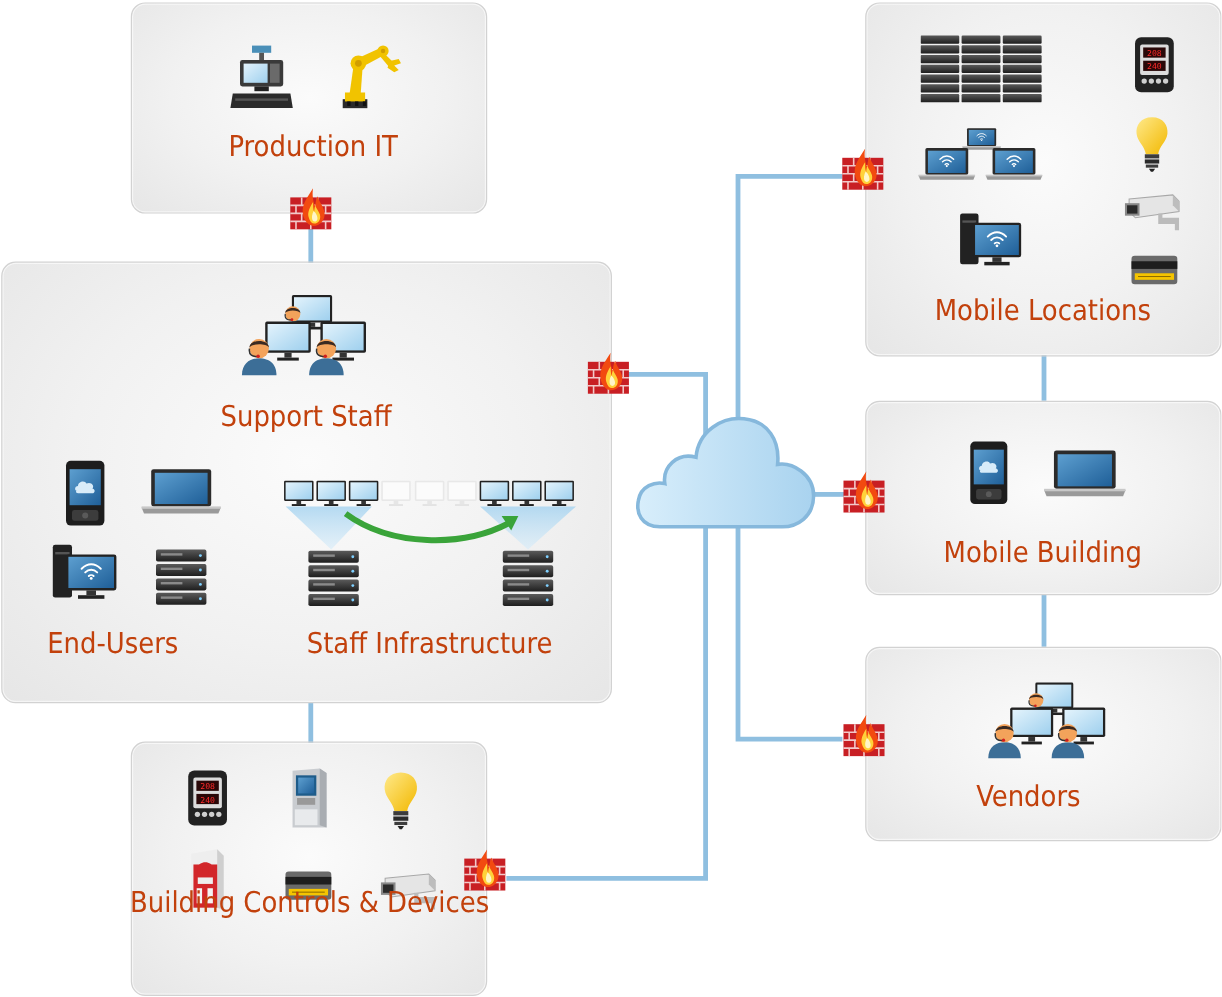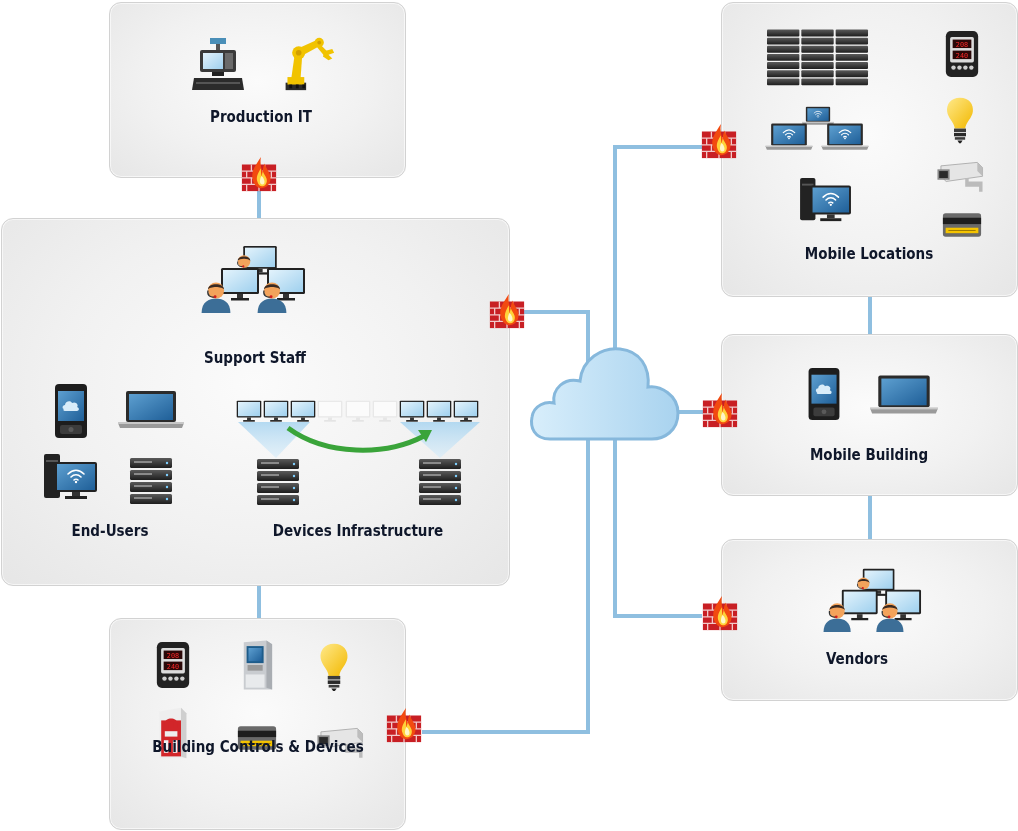--- a/index.html
+++ b/index.html
@@ -1,22 +1,22 @@
 <!DOCTYPE html>
 <html><head>
 <meta charset="utf-8">
 <style>
   html, body { margin:0; padding:0; background:#ffffff; }
   body { width:1018px; height:831px; position:relative; overflow:hidden; font-family:"DejaVu Sans", sans-serif; }
   #lines { position:absolute; left:0; top:0; width:1018px; height:831px; z-index:0; }
   .box { position:absolute; border:1px solid #d2d2d2; border-radius:12px;
          background: radial-gradient(ellipse at 50% 45%, #fbfbfb 0%, #f1f1f1 55%, #e6e6e6 100%);
          box-shadow: inset 0 0 0 1px rgba(255,255,255,0.6); z-index:1; }
-  .label { position:absolute; font-family:"DejaVu Sans Condensed","DejaVu Sans", sans-serif; font-weight:bold;
-           font-size:15px; color:#0f172a; white-space:nowrap; transform:translateX(-50%); letter-spacing:0px; z-index:3; }
+  .label { position:absolute; font-family:"DejaVu Sans Condensed","DejaVu Sans", sans-serif; font-weight:normal;
+           font-size:24px; color:#c2410c; white-space:nowrap; transform:translateX(-50%); letter-spacing:0px; z-index:3; }
   .icon { position:absolute; z-index:2; }
   .fw { position:absolute; width:38px; height:38px; z-index:4; }
   .cloud { position:absolute; z-index:2; }
 </style>
 </head>
 <body>
 
 <svg width="0" height="0" style="position:absolute">
   <defs>
     <linearGradient id="monGrad" x1="0" y1="0" x2="1" y2="1">
@@ -274,54 +274,54 @@
   </svg>
 <div class="label" style="left:261px; top:108px;">Production IT</div>
 <svg class="fw" style="left:240px; top:155px;">
     <use href="#firewall"></use>
   </svg>
 
 <div class="box" style="left:1px; top:218px; width:507px; height:366px;"></div>
 <svg class="icon" style="left:198px; top:245px;" width="110" height="70">
     <use href="#staff"></use>
   </svg>
-<div class="label" style="left:255px; top:333px;margin-top:16px;">Support Staff</div>
+<div class="label" style="left:255px; top:333px;">Support Staff</div>
 
 <svg class="icon" style="left:54px; top:383px;" width="34" height="56">
     <use href="#phone"></use>
   </svg>
 <svg class="icon" style="left:116px; top:390px;" width="70" height="40">
     <use href="#laptop"></use>
   </svg>
 <svg class="icon" style="left:43px; top:452px;" width="56" height="50">
     <use href="#desktop"></use>
   </svg>
 <svg class="icon" style="left:129px; top:457px;" width="44" height="48">
     <use href="#server"></use>
   </svg>
-<div class="label" style="left:110px; top:522px;">End-Users</div>
+<div class="label" style="left:94px; top:522px;">End-Users</div>
 
 <svg class="icon" style="left:236px; top:400px;" width="246" height="108" viewBox="0 0 246 108">
   <polygon points="2,22 74,22 40,58" fill="url(#beamGrad)"></polygon>
   <polygon points="164,22 244,22 204,58" fill="url(#beamGrad)"></polygon>
   <use href="#monitor" x="0" y="0" width="26" height="22"></use>
   <use href="#monitor" x="27" y="0" width="26" height="22"></use>
   <use href="#monitor" x="54" y="0" width="26" height="22"></use>
   <use href="#monitor-ghost" x="81" y="0" width="26" height="22"></use>
   <use href="#monitor-ghost" x="109" y="0" width="26" height="22"></use>
   <use href="#monitor-ghost" x="136" y="0" width="26" height="22"></use>
   <use href="#monitor" x="163" y="0" width="26" height="22"></use>
   <use href="#monitor" x="190" y="0" width="26" height="22"></use>
   <use href="#monitor" x="217" y="0" width="26" height="22"></use>
   <path d="M52 28 C 90 56, 150 56, 188 36" stroke="#3aa43a" stroke-width="5" fill="none"></path>
   <polygon points="196,30 182,30 190,42" fill="#3aa43a"></polygon>
   <use href="#server" x="20" y="58" width="44" height="48"></use>
   <use href="#server" x="182" y="58" width="44" height="48"></use>
 </svg>
-<div class="label" style="left:358px; top:522px;">Devices Infrastructure</div>
+<div class="label" style="left:358px; top:522px;">Staff Infrastructure</div>
 <svg class="fw" style="left:488px; top:292px;">
     <use href="#firewall"></use>
   </svg>
 
 <div class="box" style="left:109px; top:618px; width:295px; height:210px;"></div>
 <svg class="icon" style="left:156px; top:640px;" width="34" height="50">
     <use href="#thermostat"></use>
   </svg>
 <svg class="icon" style="left:240px; top:638px;" width="34" height="54">
     <use href="#atm"></use>

